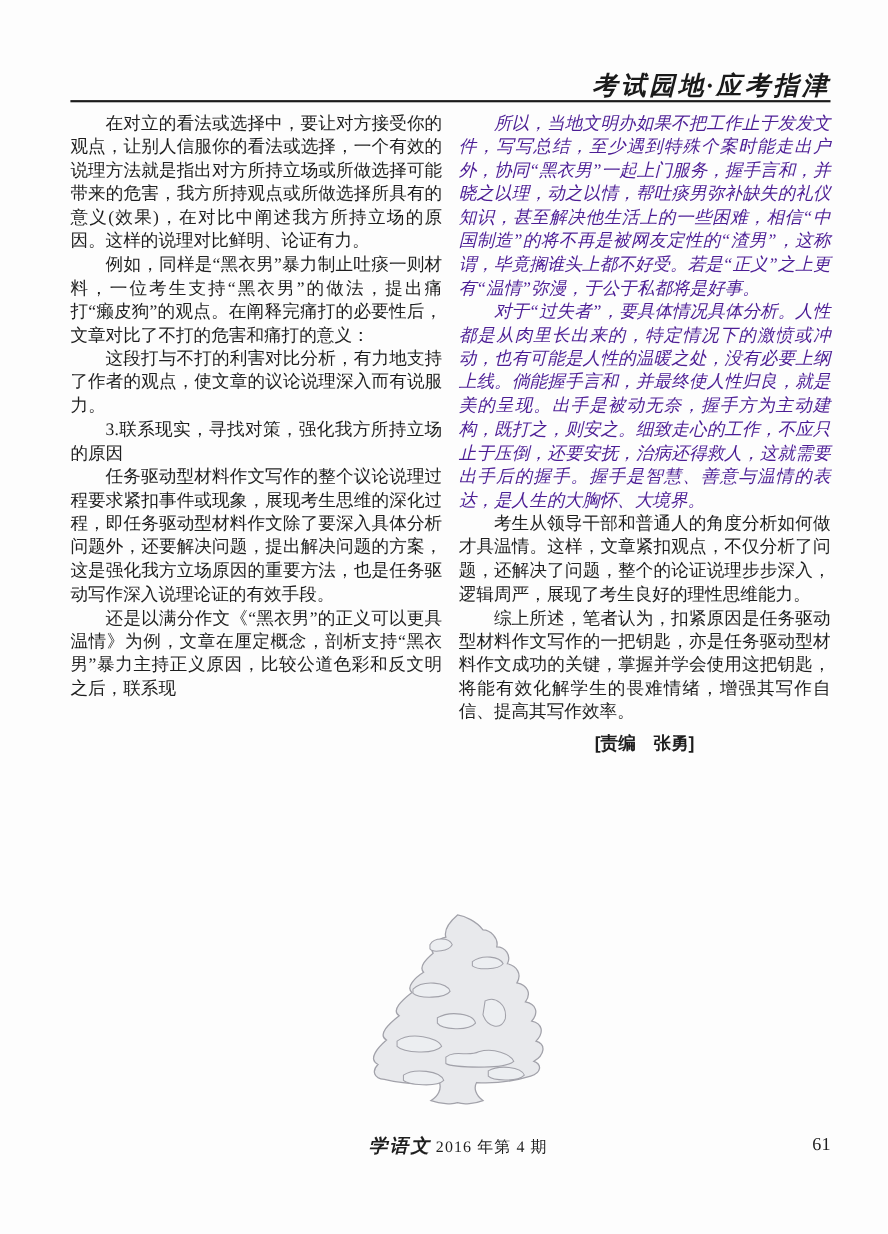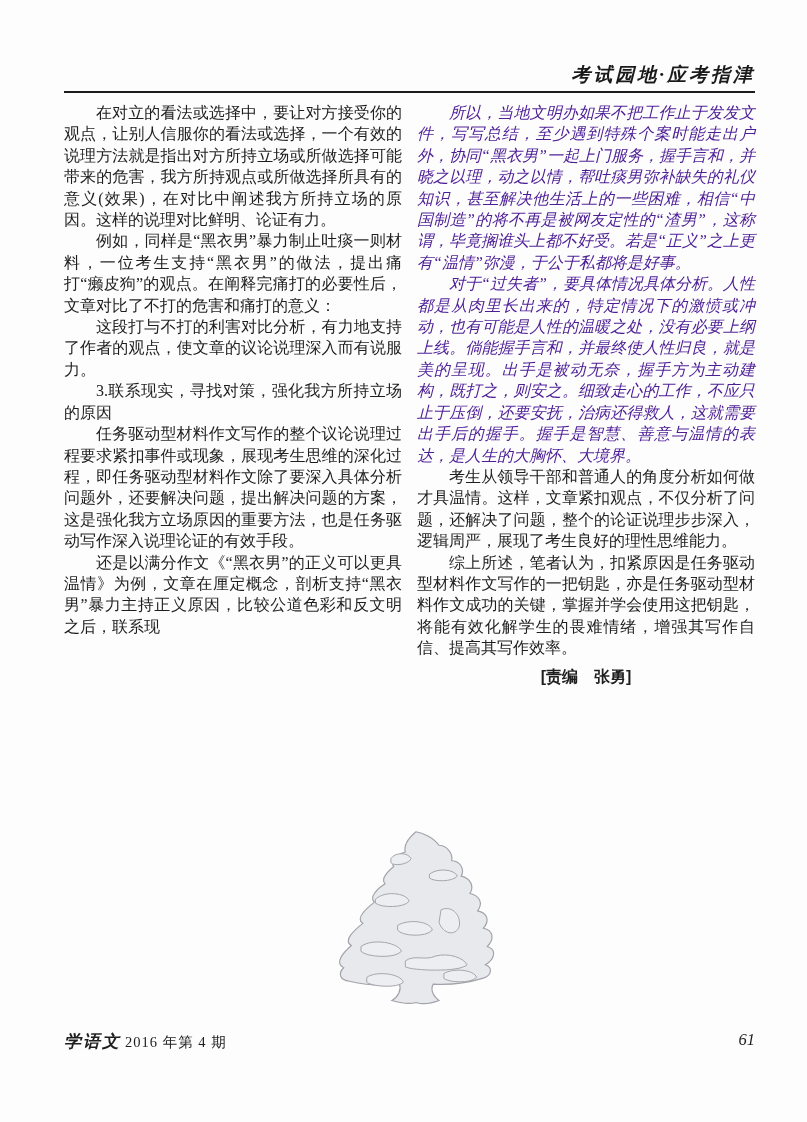--- a/index.html
+++ b/index.html
@@ -10,21 +10,21 @@
     height: 1122px;
     background: #fdfdfd;
     color: #1e1e1e;
     font-family: "Liberation Serif", "DejaVu Serif", serif;
     overflow: hidden;
   }
   .header-title {
     position: absolute;
     top: 62px;
     right: 52px;
-    font-size: 19px;
+    font-size: 23px;
     font-weight: 700;
     font-style: italic;
     letter-spacing: 3px;
     color: #1a1a1a;
   }
   .header-rule {
     position: absolute;
     top: 91px;
     left: 64px;
     right: 52px;
@@ -74,37 +74,36 @@
   }
   .footer {
     position: absolute;
     top: 1030px;
     left: 64px;
     right: 52px;
     height: 26px;
   }
   .footer-center {
     position: absolute;
-    left: 0; right: 0;
-    text-align: left;
+    left: 14px; right: 0;
+    text-align: center;
     white-space: nowrap;
   }
   .journal-name {
     font-size: 17px;
     font-weight: 700;
     font-style: italic;
     letter-spacing: 2px;
   }
   .journal-issue { font-size: 14.5px; letter-spacing: 1px; }
   .page-number {
     position: absolute;
     right: 0;
     top: 0;
     font-size: 16.5px;
-    font-style: italic;
   }
 </style>
 </head>
 <body>
 
 <div class="page">
 
   <div class="header-title">考试园地·应考指津</div>
   <div class="header-rule"></div>
 

